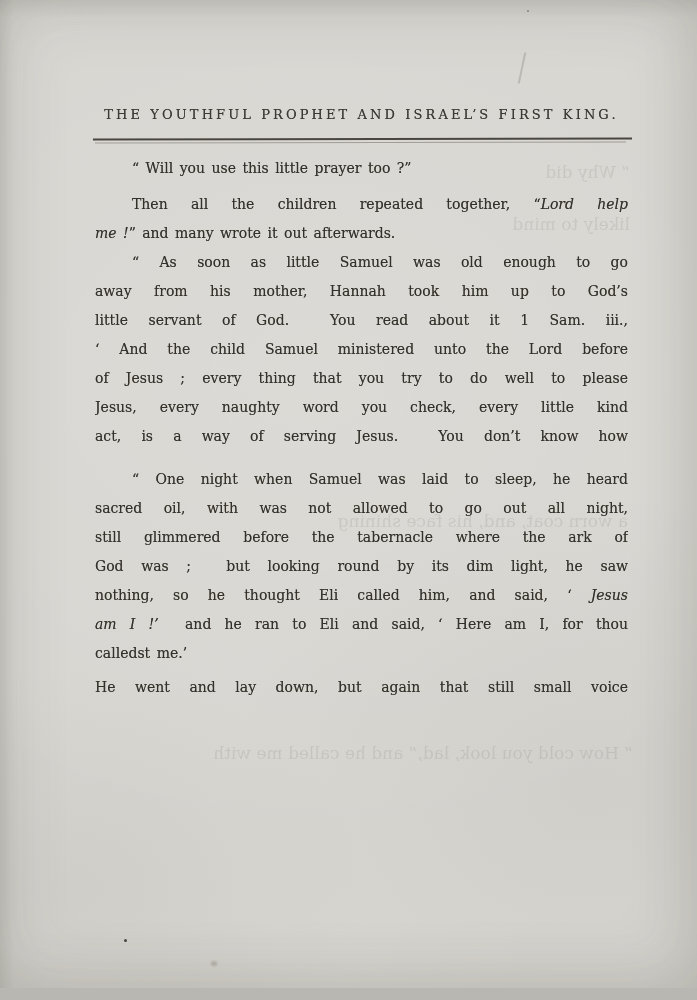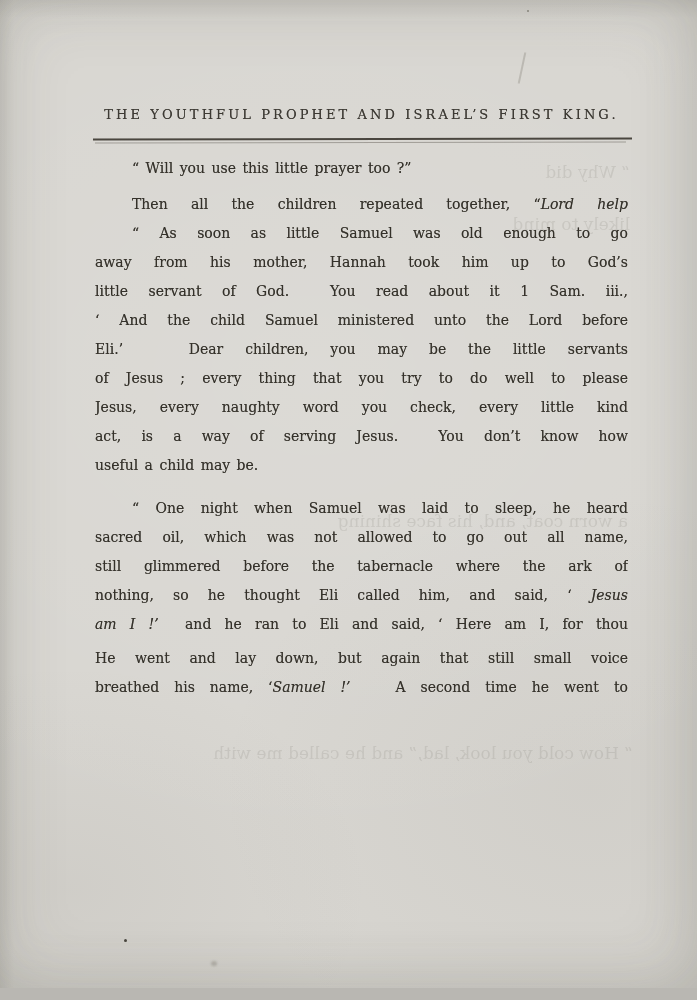--- a/index.html
+++ b/index.html
@@ -74,42 +74,42 @@
   <div class="running-header">THE YOUTHFUL PROPHET AND ISRAEL’S FIRST KING.</div>
 
   <div class="header-rule"></div>
 
   <div class="text-block" id="text-block">
       <div class="para">
         <div class="line indent last"><span>“ Will you use this little prayer too ?”</span></div>
       </div>
       <div class="para">
         <div class="line indent"><span>Then all the children repeated together, “</span><span class="it">Lord help</span></div>
+        <div class="line last"><span class="it">me !</span><span>” and many wrote it out afterwards.</span></div>
       </div>
       <div class="para">
         <div class="line indent"><span>“ As soon as little Samuel was old enough to go</span></div>
         <div class="line"><span>away from his mother, Hannah took him up to God’s</span></div>
         <div class="line"><span>little servant of God.  You read about it 1 Sam. iii.,</span></div>
         <div class="line"><span>‘ And the child Samuel ministered unto the Lord before</span></div>
-        <div class="line"><span>Eli.’   Dear children, you may be the little servants</span></div>
         <div class="line"><span>of Jesus ; every thing that you try to do well to please</span></div>
         <div class="line"><span>Jesus, every naughty word you check, every little kind</span></div>
         <div class="line"><span>act, is a way of serving Jesus.  You don’t know how</span></div>
-        <div class="line last"><span>useful a child may be.</span></div>
       </div>
       <div class="para">
         <div class="line indent"><span>“ One night when Samuel was laid to sleep, he heard</span></div>
-        <div class="line"><span>sacred oil, which was not allowed to go out all name,</span></div>
+        <div class="line"><span>sacred oil, with was not allowed to go out all night,</span></div>
         <div class="line"><span>still glimmered before the tabernacle where the ark of</span></div>
+        <div class="line"><span>God was ;  but looking round by its dim light, he saw</span></div>
         <div class="line"><span>nothing, so he thought Eli called him, and said, ‘ </span><span class="it">Jesus</span></div>
         <div class="line"><span class="it">am I !’</span><span>  and he ran to Eli and said, ‘ Here am I, for thou</span></div>
+        <div class="line last"><span>calledst me.’</span></div>
       </div>
       <div class="para">
         <div class="line"><span>He went and lay down, but again that still small voice</span></div>
-        <div class="line"><span>breathed his name, ‘</span><span class="it">Samuel !’</span><span>   A second time he went to</span></div>
       </div>
     </div>
 
   <div id="ghost-layer">
       <div class="ghost" style="top: 162px; left: 470px; width: 160px;">“ Why did</div>
       <div class="ghost" style="top: 214px; left: 440px; width: 190px;">likely to mind</div>
       <div class="ghost" style="top: 511px; left: 85px; width: 543px;">a worn coat, and, his face shining</div>
       <div class="ghost" style="top: 743px; left: 205px; width: 428px;">“ How cold you look, lad,” and he called me with</div>
     </div>
 

